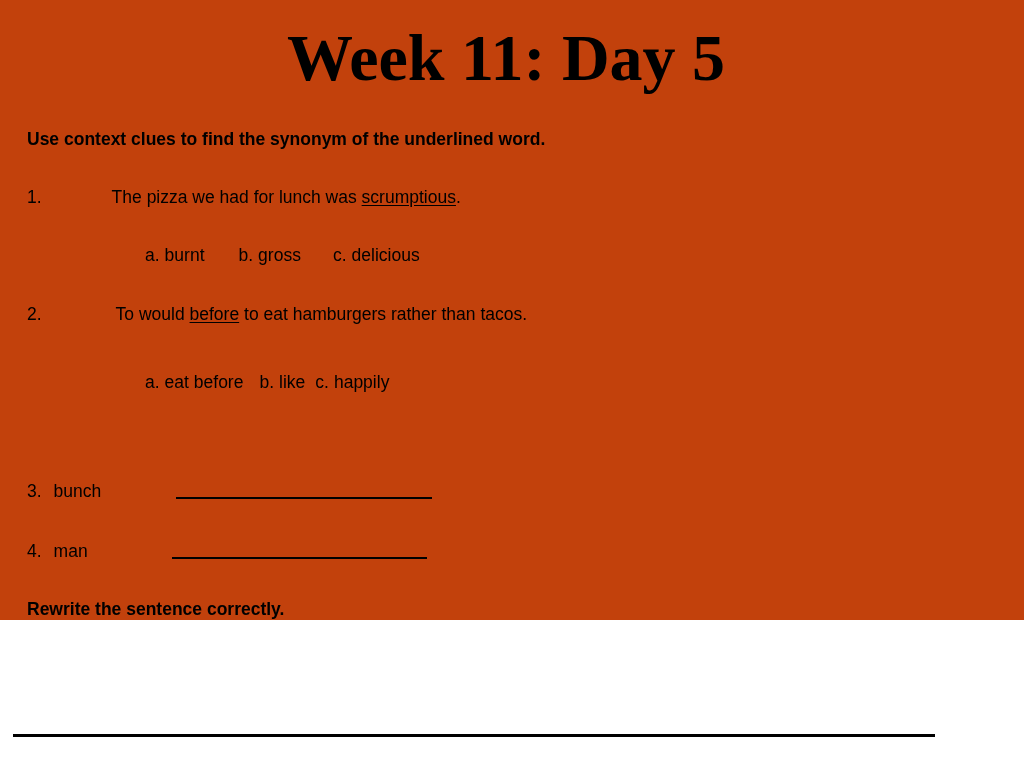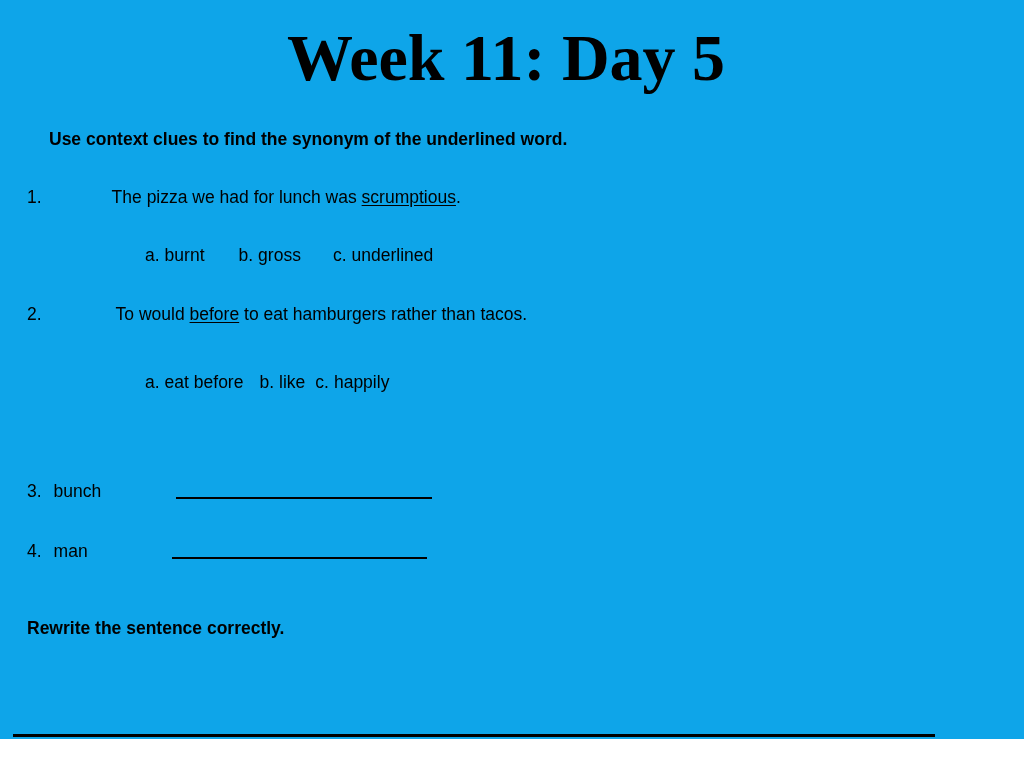--- a/index.html
+++ b/index.html
@@ -10,22 +10,22 @@
     width: 1024px;
     height: 768px;
     background: #ffffff;
     font-family: "Liberation Sans", sans-serif;
     color: #000000;
     overflow: hidden;
   }
   .page {
     position: relative;
     width: 1024px;
-    height: 739px;
-    background: #0ea5e9;
+    height: 620px;
+    background: #c2410c;
     text-decoration: underline;
   }
 
   
   .title {
     position: absolute;
     left: 0;
     top: 22px;
     width: 1012px;
     text-align: center;
@@ -108,28 +108,28 @@
     border-bottom: 3px solid #000000;
   }
 </style>
 </head>
 <body>
 
 <div class="page">
 
   <div class="title">Week 11: Day 5</div>
 
-  <div class="row bold" style="left:27px; top:128px;margin-left:22px;">Use context clues to find the synonym of the underlined word.</div>
+  <div class="row bold" style="left:27px; top:128px;">Use context clues to find the synonym of the underlined word.</div>
 
   <div class="row" style="left:27px; top:186px;">
     <span class="num">1.</span><span class="gap-wide"></span><span>The pizza we had for lunch was </span><span class="uline">scrumptious</span><span>.</span>
   </div>
 
   <div class="row" style="left:145px; top:244px;">
-    <span>a.</span><span class="sp"></span><span>burnt</span><span class="choice-gap-a"></span><span>b.</span><span class="sp"></span><span>gross</span><span class="choice-gap-b"></span><span>c.</span><span class="sp"></span><span>underlined</span>
+    <span>a.</span><span class="sp"></span><span>burnt</span><span class="choice-gap-a"></span><span>b.</span><span class="sp"></span><span>gross</span><span class="choice-gap-b"></span><span>c.</span><span class="sp"></span><span>delicious</span>
   </div>
 
   <div class="row" style="left:27px; top:303px;">
     <span class="num">2.</span><span class="gap-wide-2"></span><span>To would </span><span class="uline">before</span><span> to eat hamburgers rather than tacos.</span>
   </div>
 
   <div class="row" style="left:145px; top:362px;margin-top:9px;">
     <span>a.</span><span class="sp"></span><span>eat before</span><span class="choice-gap-a2"></span><span>b.</span><span class="sp"></span><span>like</span><span class="choice-gap-b2"></span><span>c.</span><span class="sp"></span><span>happily</span>
   </div>
 
@@ -137,18 +137,18 @@
   <div class="row" style="left:27px; top:480px;">
     <span class="num">3.</span><span class="gap-small"></span><span>bunch</span>
   </div>
   <div class="blank" style="left:176px; top:497px; width:256px;"></div>
 
   <div class="row" style="left:27px; top:540px;">
     <span class="num">4.</span><span class="gap-small"></span><span>man</span>
   </div>
   <div class="blank" style="left:172px; top:557px; width:255px;"></div>
 
-  <div class="row bold" style="left:27px; top:598px;margin-top:19px;">Rewrite the sentence correctly.</div>
+  <div class="row bold" style="left:27px; top:598px;">Rewrite the sentence correctly.</div>
 
 
   <div class="bottom-rule"></div>
 
 </div>
 
 </body></html>

